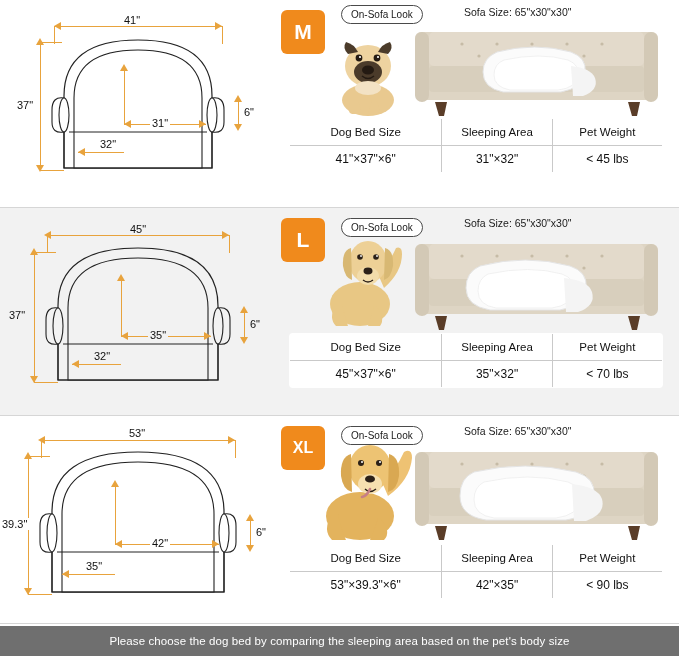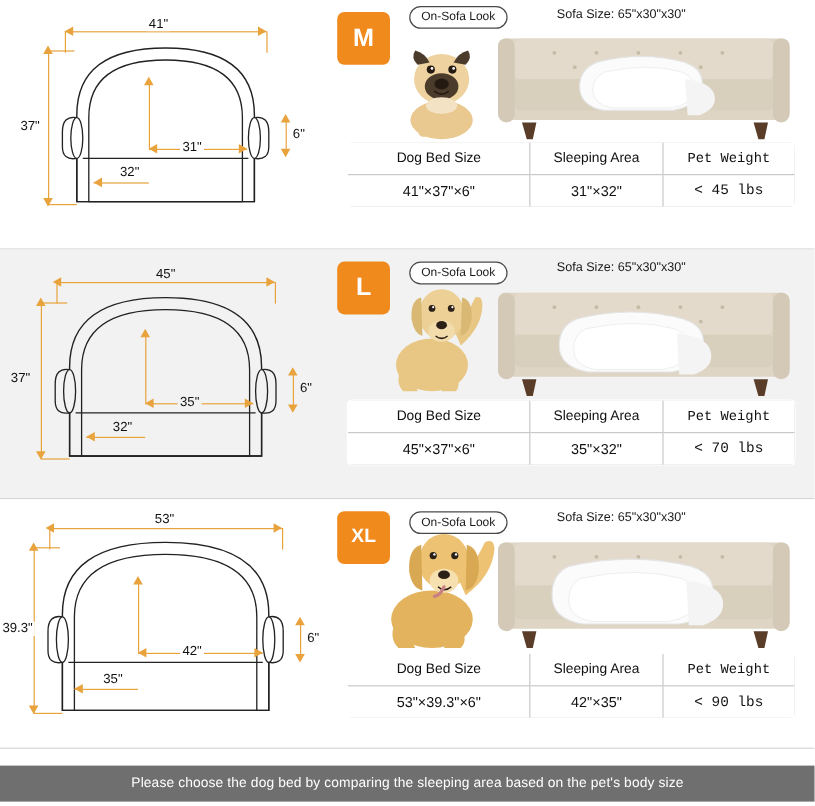--- a/index.html
+++ b/index.html
@@ -116,26 +116,26 @@
     border: 1px solid #c9c9c9;
     text-align: center;
     font-size: 12px;
     color: #111;
     height: 27px;
     padding: 0 2px;
   }
   .spec-table tr.head td { font-size: 11.5px; }
   .spec-table td.c1 { width: 152px; }
   .spec-table td.c2 { width: 110px; }
-  .spec-table td.c3 { width: 110px; font-family: Liberation Mono, monospace; }
+  .spec-table td.c3 { width: 110px; }
 
   
   .footer-bar {
     position: absolute;
-    left: 0; bottom: 4px;
+    left: 0; bottom: 16px;
     width: 679px;
     height: 30px;
     background: #6f6f6f;
     color: #ffffff;
     font-size: 11.5px;
     display: flex;
     align-items: center;
     justify-content: center;
     letter-spacing: .1px;
   }

